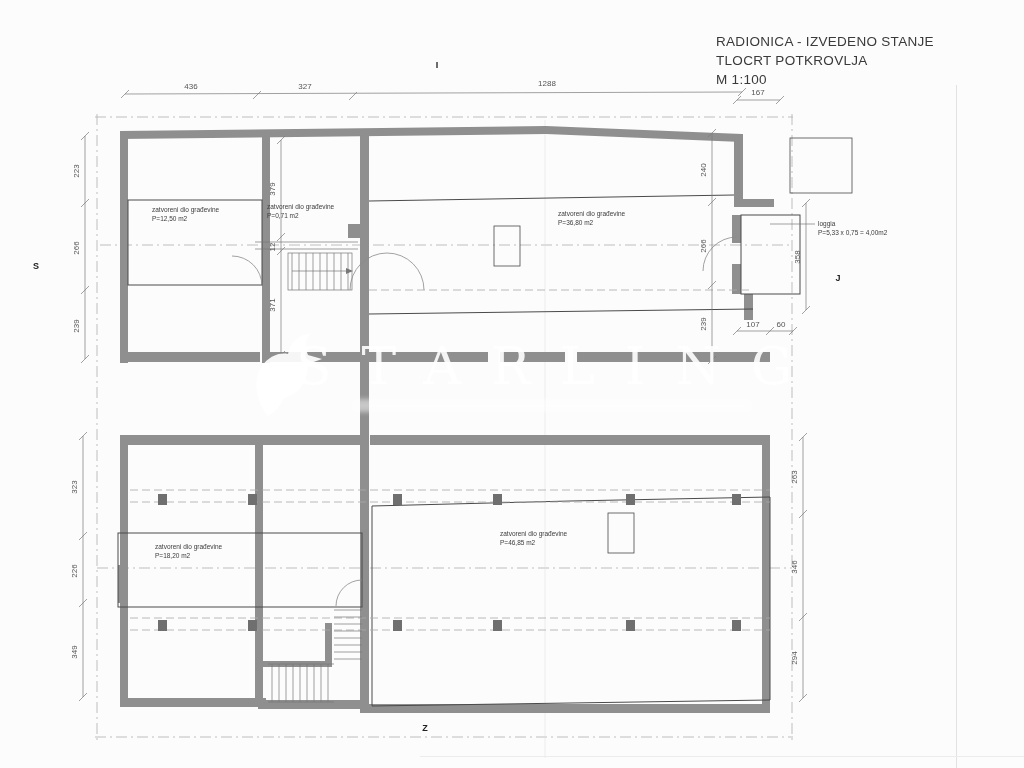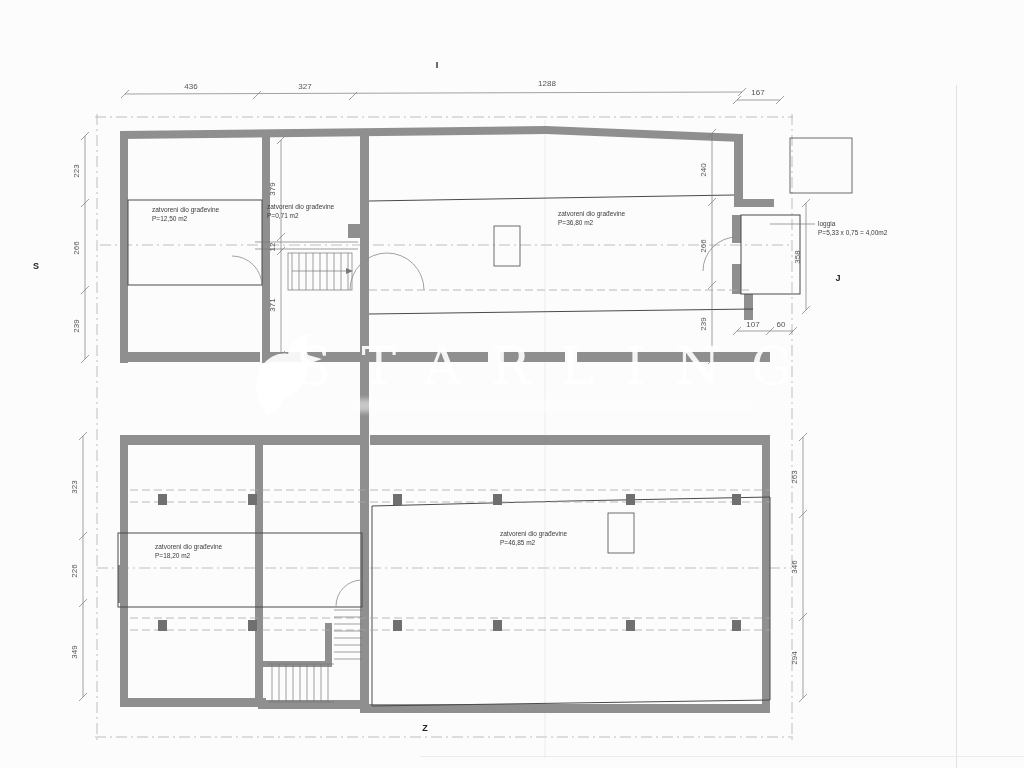--- a/index.html
+++ b/index.html
@@ -243,20 +243,25 @@
     </g>
 
     <g>
       <text class="cp" x="437" y="68" text-anchor="middle">I</text>
       <text class="cp" x="36" y="269" text-anchor="middle">S</text>
       <text class="cp" x="838" y="281" text-anchor="middle">J</text>
       <text class="cp" x="425" y="731" text-anchor="middle">Z</text>
     </g>
   </svg>
 
+  <div class="title-block">
+    <div>RADIONICA - IZVEDENO STANJE</div>
+    <div>TLOCRT POTKROVLJA</div>
+    <div>M 1:100</div>
+  </div>
 
   <svg class="wm-bird" width="72" height="88" viewBox="0 0 72 88">
     <path fill="rgba(255,255,255,0.92)" d="M16,86 C4,72 0,50 10,36 C16,27 27,22 36,24 C38,13 47,4 58,4
              C53,11 53,18 56,25 L70,29 L56,34 C56,51 47,64 32,68
              C28,77 22,83 16,86 Z"></path>
   </svg>
   <div class="wm-text">STARLING</div>
   <div class="wm-sub"></div>
 
   <div class="paper-edge-r"></div>

